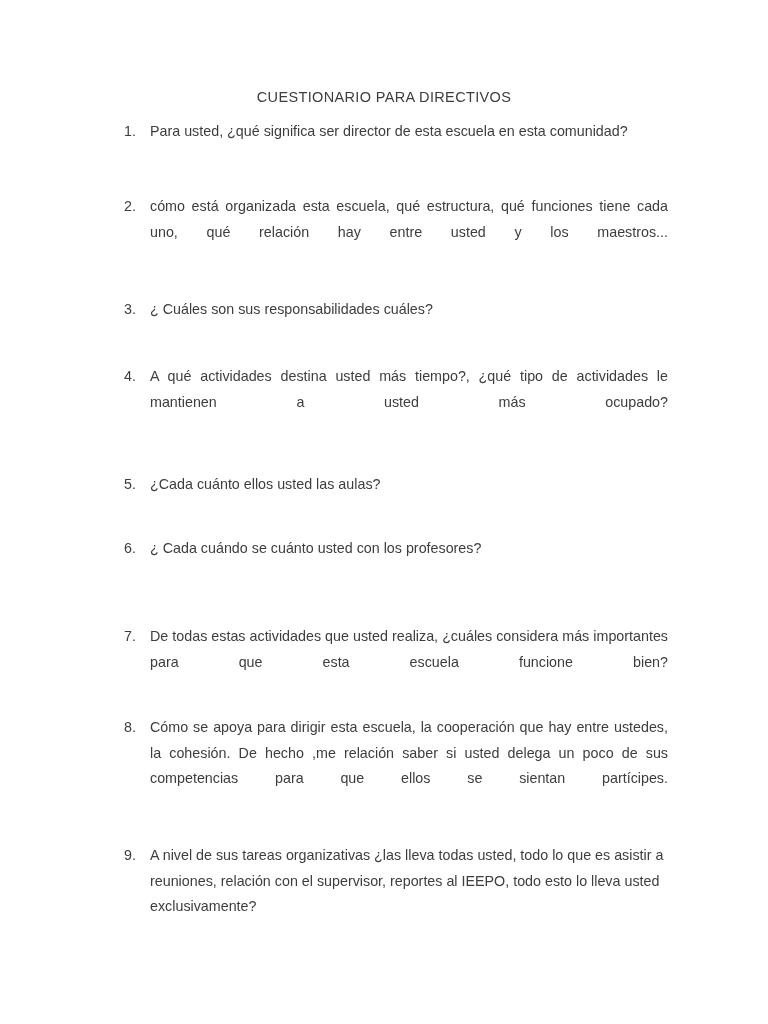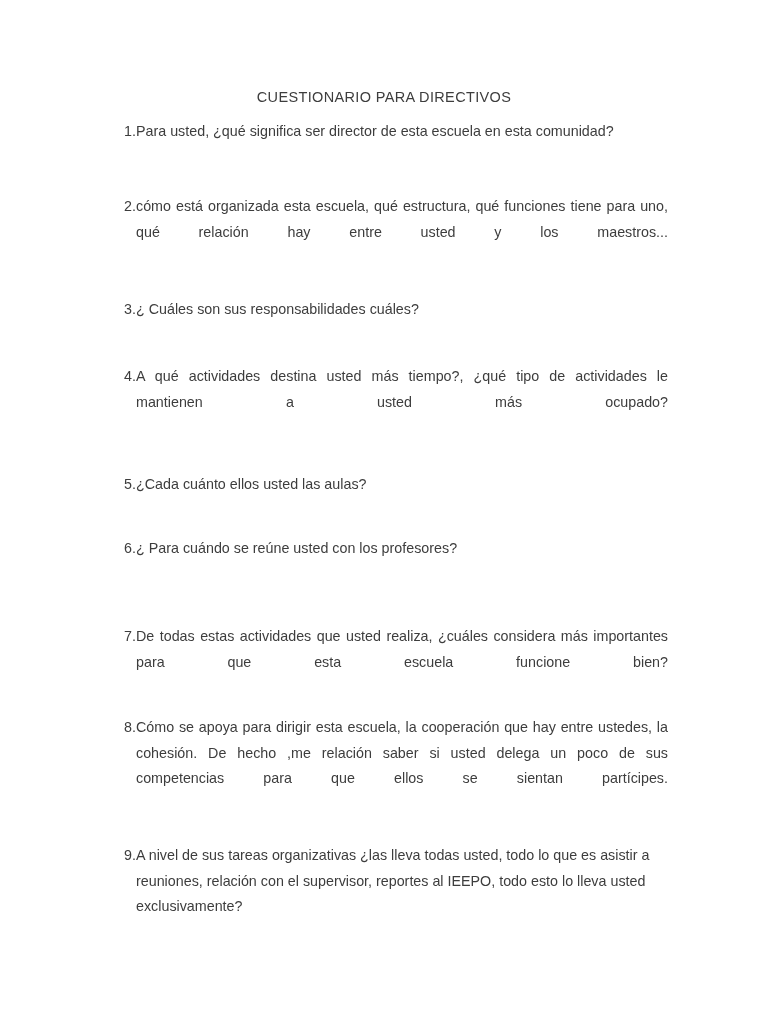--- a/index.html
+++ b/index.html
@@ -45,21 +45,21 @@
   }
   .q .num {
     position: absolute;
     left: 0;
     top: 0;
     width: 26px;
     text-align: left;
   }
   .q .body {
     display: block;
-    margin-left: 12px;
+    margin-left: 26px;
     text-indent: 0;
   }
   .just .body {
     text-align: justify;
     text-justify: inter-word;
   }
   .just .body::after {
     content: "";
     display: inline-block;
     width: 100%;
@@ -72,41 +72,41 @@
 
   <div class="doc-title">CUESTIONARIO PARA DIRECTIVOS</div>
 
   <div class="q" id="q1" style="top:119px">
     <span class="num">1.</span>
     <span class="body">Para usted, ¿qué significa ser director de esta escuela en esta comunidad?</span>
   </div>
 
   <div class="q just" id="q2" style="top:194px">
     <span class="num">2.</span>
-    <span class="body"> cómo está organizada esta escuela, qué estructura, qué funciones tiene para uno, qué relación hay entre usted y los maestros...</span>
+    <span class="body"> cómo está organizada esta escuela, qué estructura, qué funciones tiene cada uno, qué relación hay entre usted y los maestros...</span>
   </div>
 
   <div class="q" id="q3" style="top:297px">
     <span class="num">3.</span>
     <span class="body">¿ Cuáles son sus responsabilidades cuáles?</span>
   </div>
 
   <div class="q just" id="q4" style="top:364px">
     <span class="num">4.</span>
     <span class="body"> A qué actividades destina usted más tiempo?, ¿qué tipo de actividades le mantienen a usted más ocupado?</span>
   </div>
 
   <div class="q" id="q5" style="top:472px">
     <span class="num">5.</span>
     <span class="body">¿Cada cuánto ellos usted las aulas?</span>
   </div>
 
   <div class="q" id="q6" style="top:536px">
     <span class="num">6.</span>
-    <span class="body">¿ Para cuándo se reúne usted con los profesores?</span>
+    <span class="body">¿ Cada cuándo se cuánto usted con los profesores?</span>
   </div>
 
   <div class="q just" id="q7" style="top:624px">
     <span class="num">7.</span>
     <span class="body"> De todas estas actividades que usted realiza, ¿cuáles considera más importantes para que esta escuela funcione bien?</span>
   </div>
 
   <div class="q just" id="q8" style="top:715px">
     <span class="num">8.</span>
     <span class="body">Cómo se apoya para dirigir esta escuela, la cooperación que hay entre ustedes, la cohesión. De hecho ,me relación saber si usted delega un poco de sus competencias para que ellos se sientan partícipes.</span>

